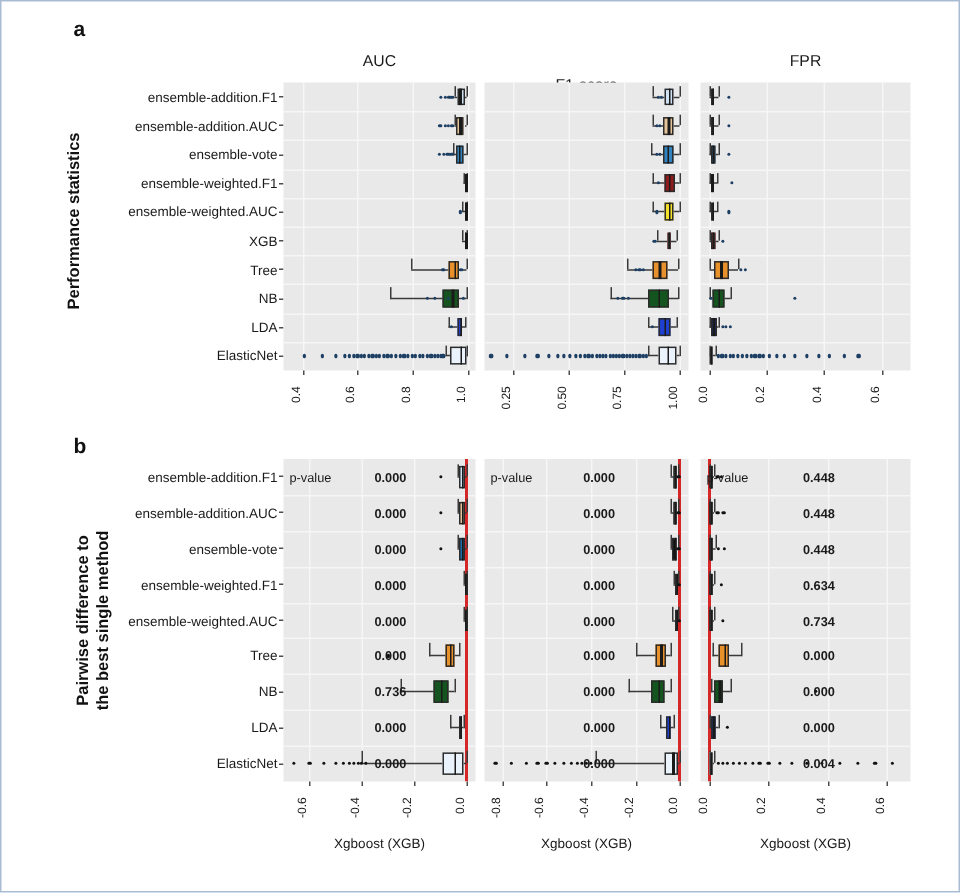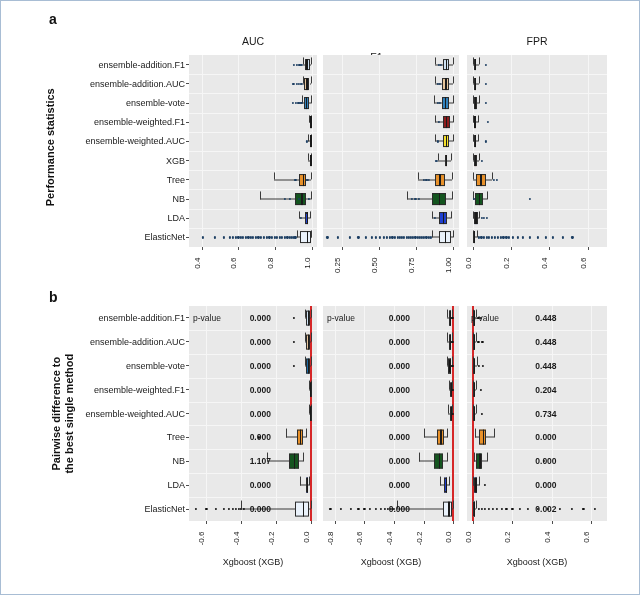--- a/index.html
+++ b/index.html
@@ -670,21 +670,21 @@
         <div class="outlier dark" style="left:52.24489795918366px;top:203.05555555555557px;"></div>
         <div class="outlier dark" style="left:54.85714285714285px;top:203.05555555555557px;"></div>
       </div>
       <div class="pval" style="left:195.68px;top:316.94444444444446px;width:74.24px;text-align:right;">0.000</div>
       <div class="pval-tag" style="left:192px;top:316.94444444444446px;">p-value</div>
       <div class="pval" style="left:195.68px;top:340.8333333333333px;width:74.24px;text-align:right;">0.000</div>
       <div class="pval" style="left:195.68px;top:364.72222222222223px;width:74.24px;text-align:right;">0.000</div>
       <div class="pval" style="left:195.68px;top:388.6111111111111px;width:74.24px;text-align:right;">0.000</div>
       <div class="pval" style="left:195.68px;top:412.5px;width:74.24px;text-align:right;">0.000</div>
       <div class="pval" style="left:195.68px;top:436.3888888888889px;width:74.24px;text-align:right;">0.000</div>
-      <div class="pval" style="left:195.68px;top:460.27777777777777px;width:74.24px;text-align:right;">1.107</div>
+      <div class="pval" style="left:195.68px;top:460.27777777777777px;width:74.24px;text-align:right;">0.736</div>
       <div class="pval" style="left:195.68px;top:484.16666666666663px;width:74.24px;text-align:right;">0.000</div>
       <div class="pval" style="left:195.68px;top:508.05555555555554px;width:74.24px;text-align:right;">0.000</div>
       <div class="tickmark" style="left:205.41496598639455px;top:520px;"></div>
       <div class="tick" style="left:165.41496598639455px;top:526px;width:40px;">-0.6</div>
       <div class="tickmark" style="left:240.24489795918367px;top:520px;"></div>
       <div class="tick" style="left:200.24489795918367px;top:526px;width:40px;">-0.4</div>
       <div class="tickmark" style="left:275.0748299319728px;top:520px;"></div>
       <div class="tick" style="left:235.07482993197277px;top:526px;width:40px;">-0.2</div>
       <div class="tickmark" style="left:309.9047619047619px;top:520px;"></div>
       <div class="tick" style="left:269.9047619047619px;top:526px;width:40px;">0.0</div>
@@ -890,26 +890,26 @@
         <div class="outlier dark" style="left:80.84507042253522px;top:203.05555555555557px;"></div>
         <div class="outlier dark" style="left:92.67605633802816px;top:203.05555555555557px;"></div>
         <div class="outlier dark" style="left:104.50704225352112px;top:203.05555555555557px;"></div>
         <div class="outlier dark" style="left:116.33802816901408px;top:203.05555555555557px;"></div>
         <div class="outlier dark" style="left:128.16901408450704px;top:203.05555555555557px;"></div>
       </div>
       <div class="pval" style="left:474.4px;top:316.94444444444446px;width:81.19999999999999px;text-align:right;">0.448</div>
       <div class="pval-tag" style="left:470px;top:316.94444444444446px;">p-value</div>
       <div class="pval" style="left:474.4px;top:340.8333333333333px;width:81.19999999999999px;text-align:right;">0.448</div>
       <div class="pval" style="left:474.4px;top:364.72222222222223px;width:81.19999999999999px;text-align:right;">0.448</div>
-      <div class="pval" style="left:474.4px;top:388.6111111111111px;width:81.19999999999999px;text-align:right;">0.204</div>
+      <div class="pval" style="left:474.4px;top:388.6111111111111px;width:81.19999999999999px;text-align:right;">0.634</div>
       <div class="pval" style="left:474.4px;top:412.5px;width:81.19999999999999px;text-align:right;">0.734</div>
       <div class="pval" style="left:474.4px;top:436.3888888888889px;width:81.19999999999999px;text-align:right;">0.000</div>
       <div class="pval" style="left:474.4px;top:460.27777777777777px;width:81.19999999999999px;text-align:right;">0.000</div>
       <div class="pval" style="left:474.4px;top:484.16666666666663px;width:81.19999999999999px;text-align:right;">0.000</div>
-      <div class="pval" style="left:474.4px;top:508.05555555555554px;width:81.19999999999999px;text-align:right;">0.002</div>
+      <div class="pval" style="left:474.4px;top:508.05555555555554px;width:81.19999999999999px;text-align:right;">0.004</div>
       <div class="tickmark" style="left:471.9154929577465px;top:520px;"></div>
       <div class="tick" style="left:431.9154929577465px;top:526px;width:40px;">0.0</div>
       <div class="tickmark" style="left:511.3521126760563px;top:520px;"></div>
       <div class="tick" style="left:471.3521126760563px;top:526px;width:40px;">0.2</div>
       <div class="tickmark" style="left:550.7887323943662px;top:520px;"></div>
       <div class="tick" style="left:510.7887323943662px;top:526px;width:40px;">0.4</div>
       <div class="tickmark" style="left:590.2253521126761px;top:520px;"></div>
       <div class="tick" style="left:550.2253521126761px;top:526px;width:40px;">0.6</div>
       <div class="xlab" style="left:466px;top:556px;width:140px;">Xgboost (XGB)</div>
     </div>

